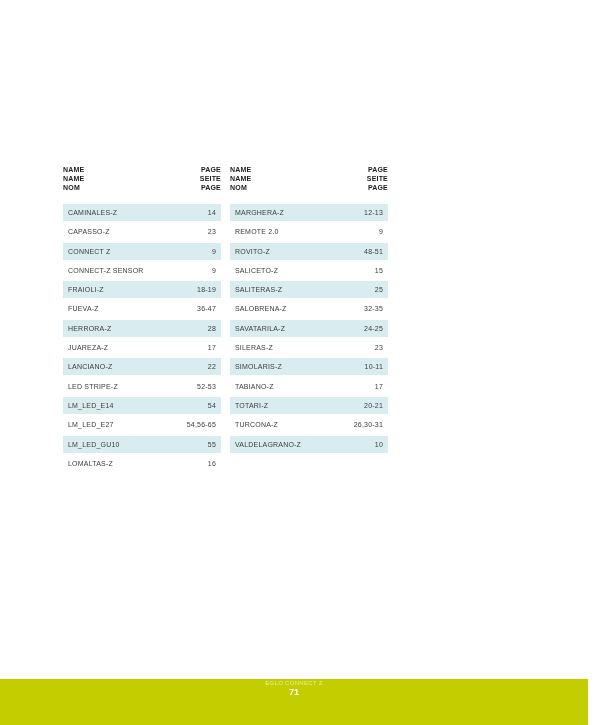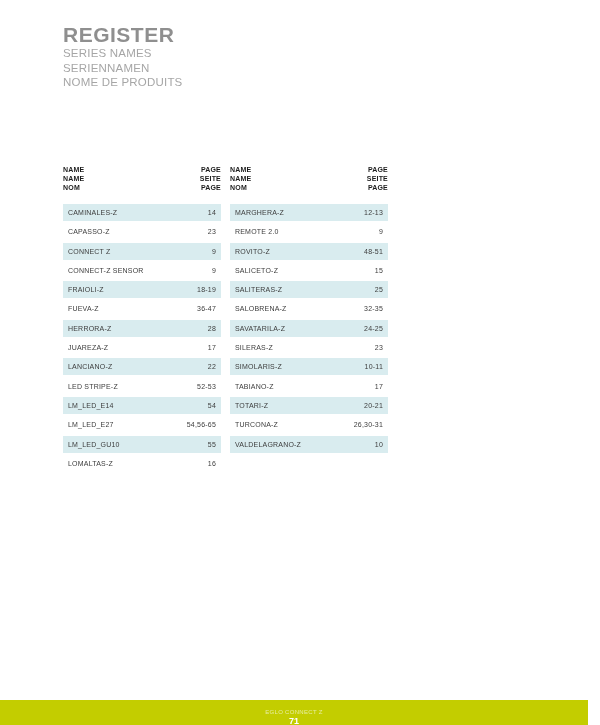--- a/index.html
+++ b/index.html
@@ -69,49 +69,43 @@
     color: #3c3c3c;
     letter-spacing: 0.2px;
   }
   .row.hl { background: #d9ecef; }
   .row .pg { text-align: right; }
 
   
   .footer {
     position: absolute;
     left: 0; right: 12px; bottom: 0;
-    height: 25px;
+    height: 46px;
     text-align: center;
-    padding-top: 8px;
+    padding-top: 0;
   }
   .footer-series {
     font-size: 6px;
     letter-spacing: 0.3px;
     color: #e7edA0;
     color: #e7eda0;
     line-height: 8px;
   }
   .footer-page {
     font-size: 9px;
     font-weight: bold;
     color: #ffffff;
     line-height: 11px;
   }
 </style>
 </head>
 <body>
 
 <div class="page">
 
-  <div class="header">
-    <div class="title" style="color: rgb(143, 143, 143);">REGISTER</div>
-    <div class="subtitle" style="color: rgb(166, 166, 166);">SERIES NAMES</div>
-    <div class="subtitle" style="color: rgb(166, 166, 166);">SERIENNAMEN</div>
-    <div class="subtitle" style="color: rgb(166, 166, 166);">NOME DE PRODUITS</div>
-  </div>
 
   <div class="tables">
 
     <div class="col col-left">
       <div class="thead">
         <div class="name-col">
           <span>NAME</span><br>
           <span>NAME</span><br>
           <span>NOM</span>
         </div>

